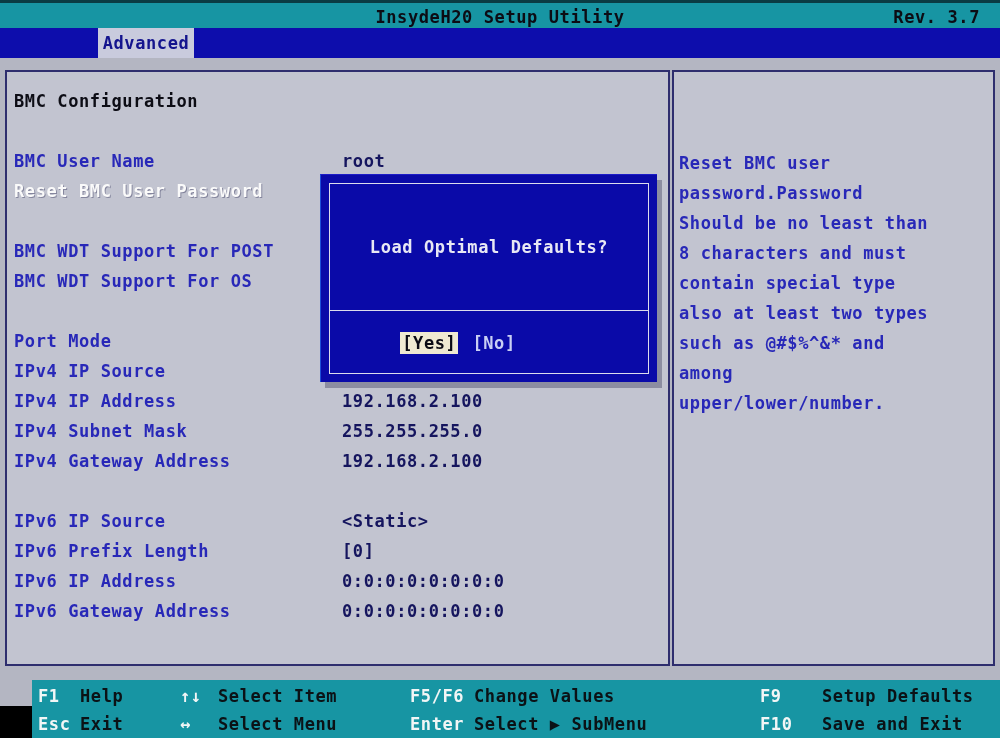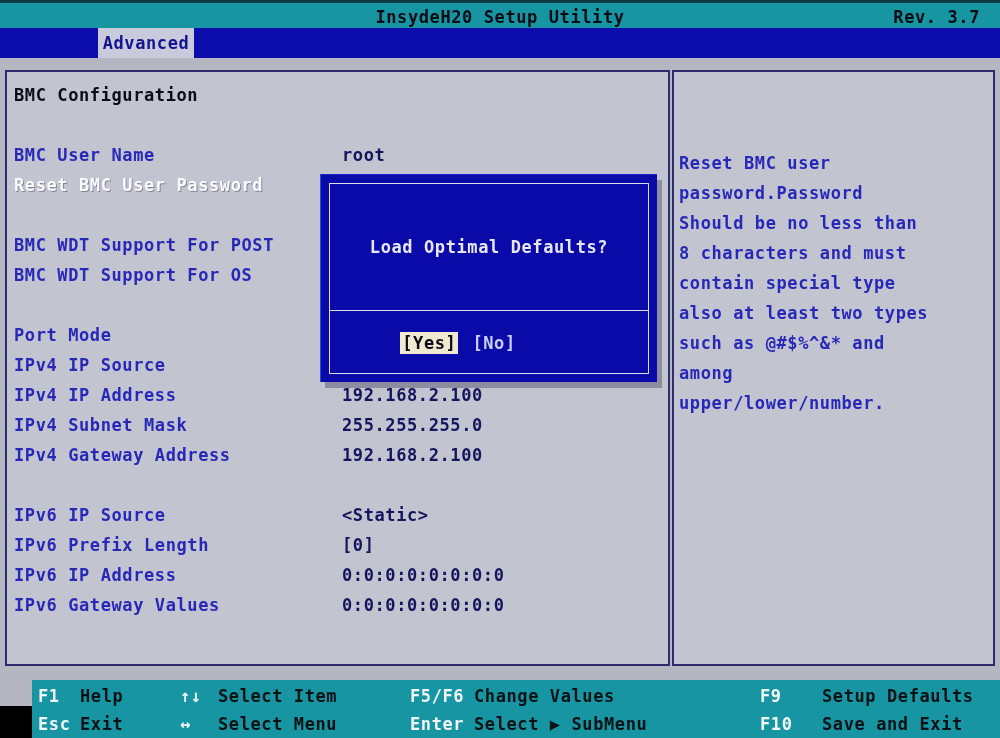--- a/index.html
+++ b/index.html
@@ -42,21 +42,21 @@
   }
   .tab{
     position:absolute;left:98px;top:0;width:96px;height:30px;
     background:#c9cbdd;color:#14148e;line-height:30px;text-align:center;
   }
   
   .panel{
     position:absolute;top:70px;height:596px;
     background:var(--panel-bg);border:2px solid var(--border-navy);
   }
-  .main-panel{left:5px;width:665px;padding-top:8px;}
+  .main-panel{left:5px;width:665px;padding-top:14px;}
   .help-panel{left:672px;width:323px;padding:16px 2px 12px 5px;
     color:var(--label-blue);line-height:30px;white-space:pre;}
   .row{position:relative;height:30px;line-height:30px;white-space:pre;}
   .row .lbl{position:absolute;left:7px;color:var(--label-blue);}
   .row.heading .lbl{color:var(--text-black);}
   .row.selected .lbl{color:var(--selected-white);text-shadow:1px 1px 0 rgba(40,40,80,.4);}
   .row .val{position:absolute;left:335px;color:var(--value-navy);}
   
   .dialog{
     position:absolute;left:320px;top:174px;width:337px;height:208px;
@@ -115,26 +115,26 @@
         <div class="row spacer"></div>
         <div class="row item"><span class="lbl">Port Mode</span></div>
         <div class="row item"><span class="lbl">IPv4 IP Source</span></div>
         <div class="row item"><span class="lbl">IPv4 IP Address</span><span class="val">192.168.2.100</span></div>
         <div class="row item"><span class="lbl">IPv4 Subnet Mask</span><span class="val">255.255.255.0</span></div>
         <div class="row item"><span class="lbl">IPv4 Gateway Address</span><span class="val">192.168.2.100</span></div>
         <div class="row spacer"></div>
         <div class="row item"><span class="lbl">IPv6 IP Source</span><span class="val">&lt;Static&gt;</span></div>
         <div class="row item"><span class="lbl">IPv6 Prefix Length</span><span class="val">[0]</span></div>
         <div class="row item"><span class="lbl">IPv6 IP Address</span><span class="val">0:0:0:0:0:0:0:0</span></div>
-        <div class="row item"><span class="lbl">IPv6 Gateway Values</span><span class="val">0:0:0:0:0:0:0:0</span></div>
+        <div class="row item"><span class="lbl">IPv6 Gateway Address</span><span class="val">0:0:0:0:0:0:0:0</span></div>
       </div>
   </div>
 
   <div class="panel help-panel">
-    <div><div>Reset BMC user</div><div>password.Password</div><div>Should be no less than</div><div>8 characters and must</div><div>contain special type</div><div>also at least two types</div><div>such as @#$%^&amp;* and</div><div>among</div><div>upper/lower/number.</div></div>
+    <div><div>Reset BMC user</div><div>password.Password</div><div>Should be no least than</div><div>8 characters and must</div><div>contain special type</div><div>also at least two types</div><div>such as @#$%^&amp;* and</div><div>among</div><div>upper/lower/number.</div></div>
   </div>
 
   <div class="dialog">
     <div class="dialog-inner">
       <div class="dialog-msg">Load Optimal Defaults?</div>
       <div class="dialog-btns">
         <span class="btn-yes">[Yes]</span>
         <span class="btn-no">[No]</span>
       </div>
     </div>

